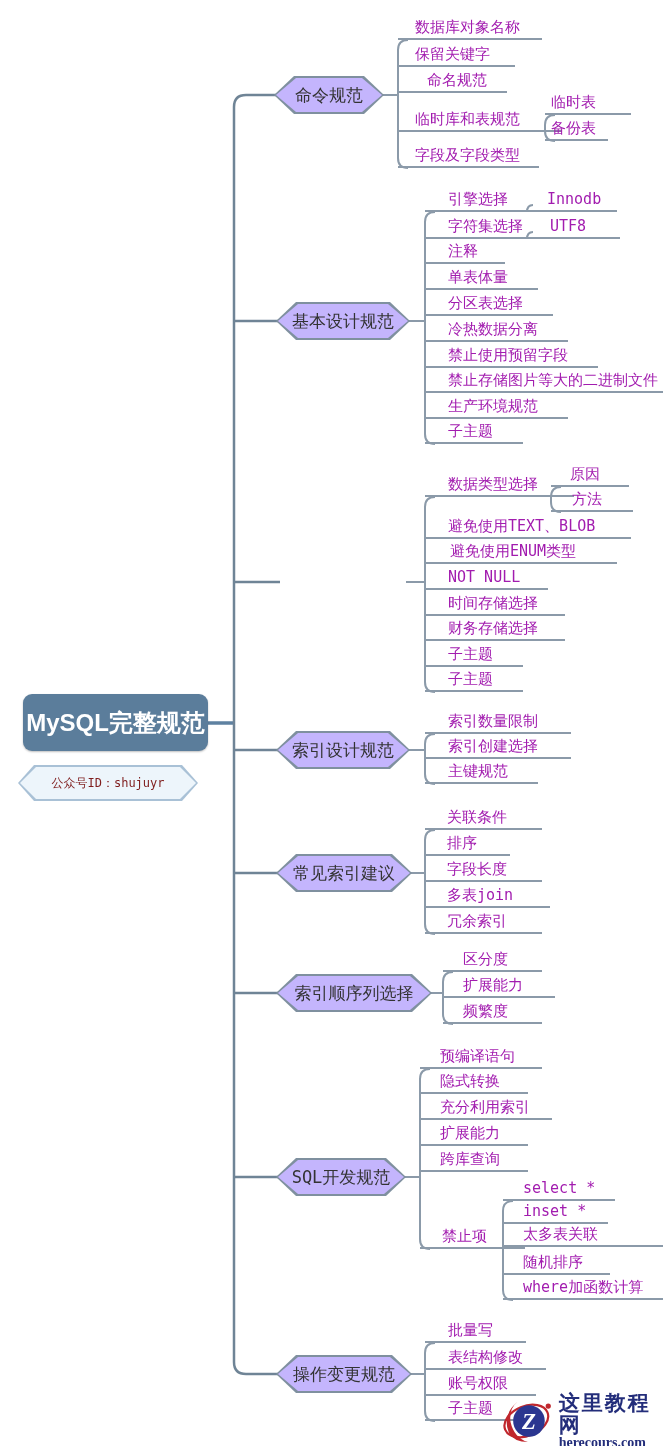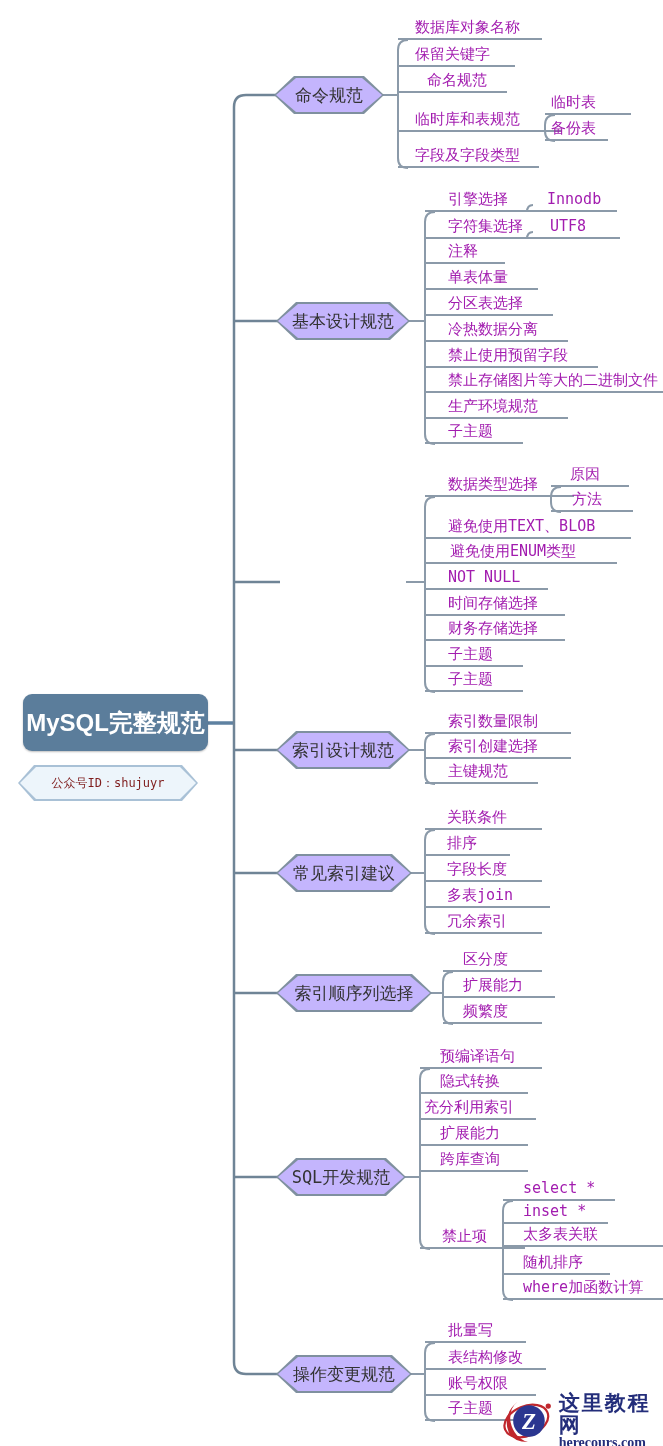--- a/index.html
+++ b/index.html
@@ -151,21 +151,21 @@
   <div class="leaf" style="left:425px;top:859px;width:95px;padding-left:22px">字段长度</div>
   <div class="leaf" style="left:425px;top:885px;width:103px;padding-left:22px">多表join</div>
   <div class="leaf" style="left:425px;top:911px;width:95px;padding-left:22px">冗余索引</div>
 
   <div class="leaf" style="left:443px;top:949px;width:79px;padding-left:20px">区分度</div>
   <div class="leaf" style="left:443px;top:975px;width:92px;padding-left:20px">扩展能力</div>
   <div class="leaf" style="left:443px;top:1001px;width:79px;padding-left:20px">频繁度</div>
 
   <div class="leaf" style="left:420px;top:1046px;width:102px;padding-left:20px">预编译语句</div>
   <div class="leaf" style="left:420px;top:1071px;width:88px;padding-left:20px">隐式转换</div>
-  <div class="leaf" style="left:420px;top:1097px;width:112px;padding-left:4px">充分利用索引</div>
+  <div class="leaf" style="left:420px;top:1097px;width:112px;padding-left:20px">充分利用索引</div>
   <div class="leaf" style="left:420px;top:1123px;width:88px;padding-left:20px">扩展能力</div>
   <div class="leaf" style="left:420px;top:1149px;width:88px;padding-left:20px">跨库查询</div>
   <div class="leaf" style="left:420px;top:1226px;width:83px;padding-left:22px">禁止项</div>
   <div class="leaf" style="left:503px;top:1178px;width:92px;padding-left:20px">select *</div>
   <div class="leaf" style="left:503px;top:1201px;width:85px;padding-left:20px">inset *</div>
   <div class="leaf" style="left:503px;top:1224px;width:157px;padding-left:20px">太多表关联</div>
   <div class="leaf" style="left:503px;top:1252px;width:87px;padding-left:20px">随机排序</div>
   <div class="leaf" style="left:503px;top:1277px;width:157px;padding-left:20px">where加函数计算</div>
 
   <div class="leaf" style="left:425px;top:1320px;width:78px;padding-left:23px">批量写</div>

